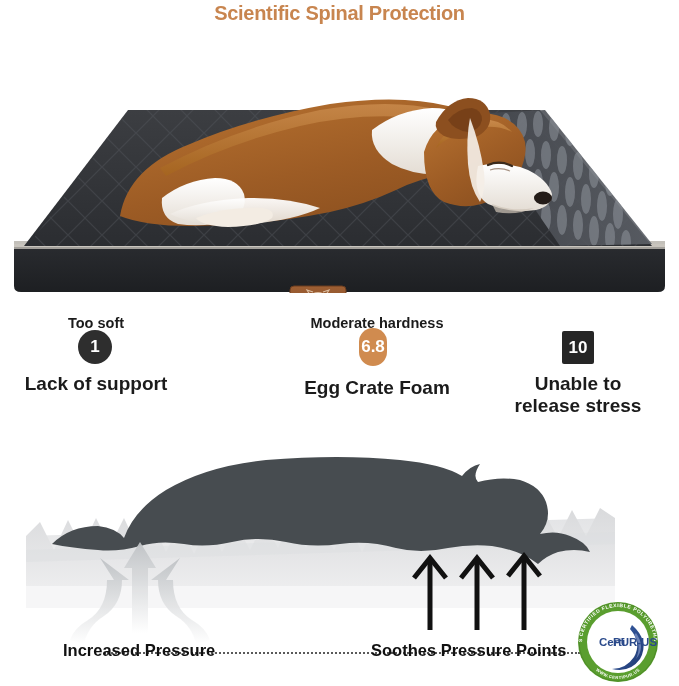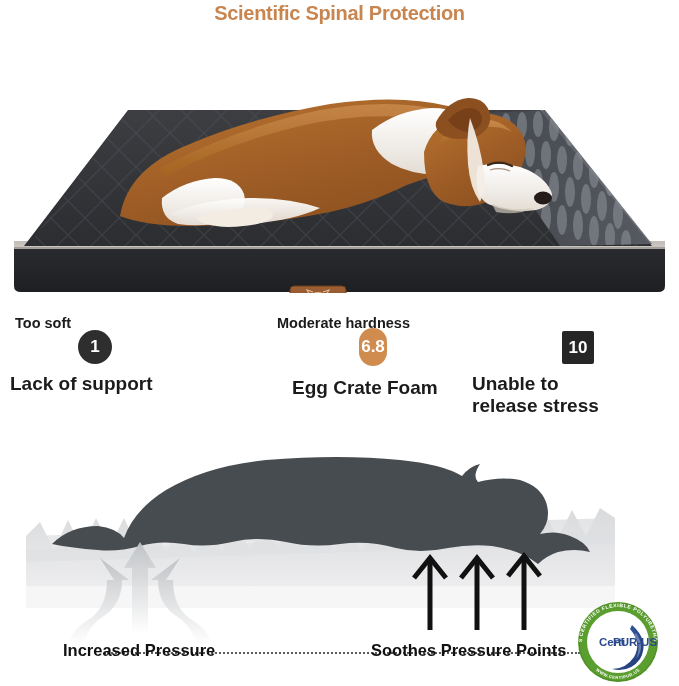--- a/index.html
+++ b/index.html
@@ -22,21 +22,21 @@
     color:#c8854f;
     font-family:"Liberation Sans", sans-serif;
   }
 
   
   #photo{position:absolute;left:0;top:48px;width:679px;height:245px;}
   #photo svg{display:block;}
 
   
   #scale{position:absolute;left:0;top:305px;width:679px;height:110px;}
-  .scale-col{position:absolute;}
+  .scale-col{position:absolute;text-align:center;}
   .scale-top{
     font-size:14.5px;font-weight:bold;color:#1b1b1b;
     white-space:nowrap;line-height:1.15;
   }
   .scale-bot{
     font-size:19px;font-weight:bold;color:#1b1b1b;
     white-space:nowrap;line-height:1.15;
   }
   .scale-line{
     position:absolute;top:347px;left:104px;width:476px;height:2px;
@@ -242,21 +242,21 @@
       <div class="scale-bot">Lack of support</div>
     </div>
 
     <div class="scale-col" style="left:277px;top:10px;width:200px;">
       <div class="scale-top">Moderate hardness</div>
     </div>
     <div class="scale-col" style="left:292px;top:72px;width:170px;">
       <div class="scale-bot">Egg Crate Foam</div>
     </div>
 
-    <div class="scale-col" style="left:472px;top:68px;width:160px;">
+    <div class="scale-col" style="left:498px;top:68px;width:160px;">
       <div class="scale-bot">Unable to</div>
       <div class="scale-bot">release stress</div>
     </div>
   </div>
 
   <div class="marker" id="marker-1">1</div>
   <div class="marker" id="marker-68">6.8</div>
   <div class="marker" id="marker-10">10</div>
 
   <div id="diagram">

